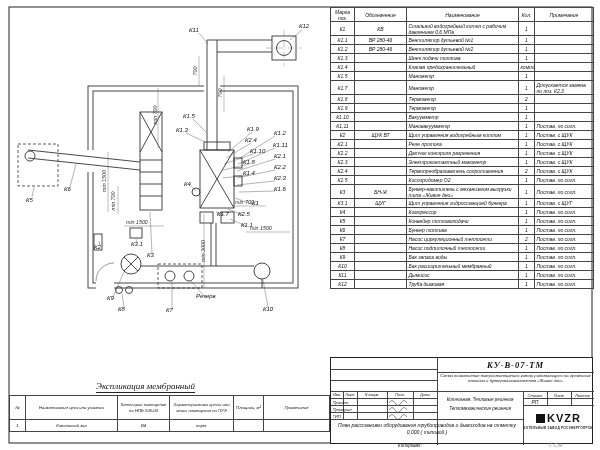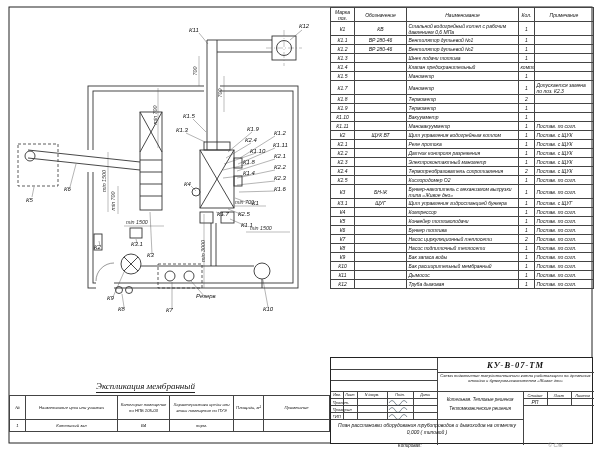--- a/index.html
+++ b/index.html
@@ -575,17 +575,24 @@
     <div class="txt" style="left:192px;top:34.5px;width:24px">Стадия</div>
     <div class="txt" style="left:216px;top:34.5px;width:24px">Лист</div>
     <div class="txt" style="left:240px;top:34.5px;width:23px">Листов</div>
     <div class="txt stageval" style="left:192px;top:40.5px;width:24px">РП</div>
 
     <div class="txt obj" style="left:106px;top:39px;width:86px">Котельная. Тепловые решения</div>
     <div class="txt obj" style="left:106px;top:48px;width:86px">Тепломеханические решения</div>
 
     <div class="txt sheettitle" style="left:4px;top:64px;width:184px">План расстановки оборудования трубопроводов и дымоходов на отметку 0,000 ( типовой )</div>
 
+    <div class="logo">
+      <div class="mark-row">
+        <span class="sq"></span>
+        <span class="kvzr">KVZR</span>
+      </div>
+      <div class="sub">КОТЕЛЬНЫЙ ЗАВОД РОСЭНЕРГОПРОМ</div>
+    </div>
   </div>
 
   <div class="copied">Копировал:</div>
   <div class="watermark">© Clik</div>
 </div>
 
 </body></html>

